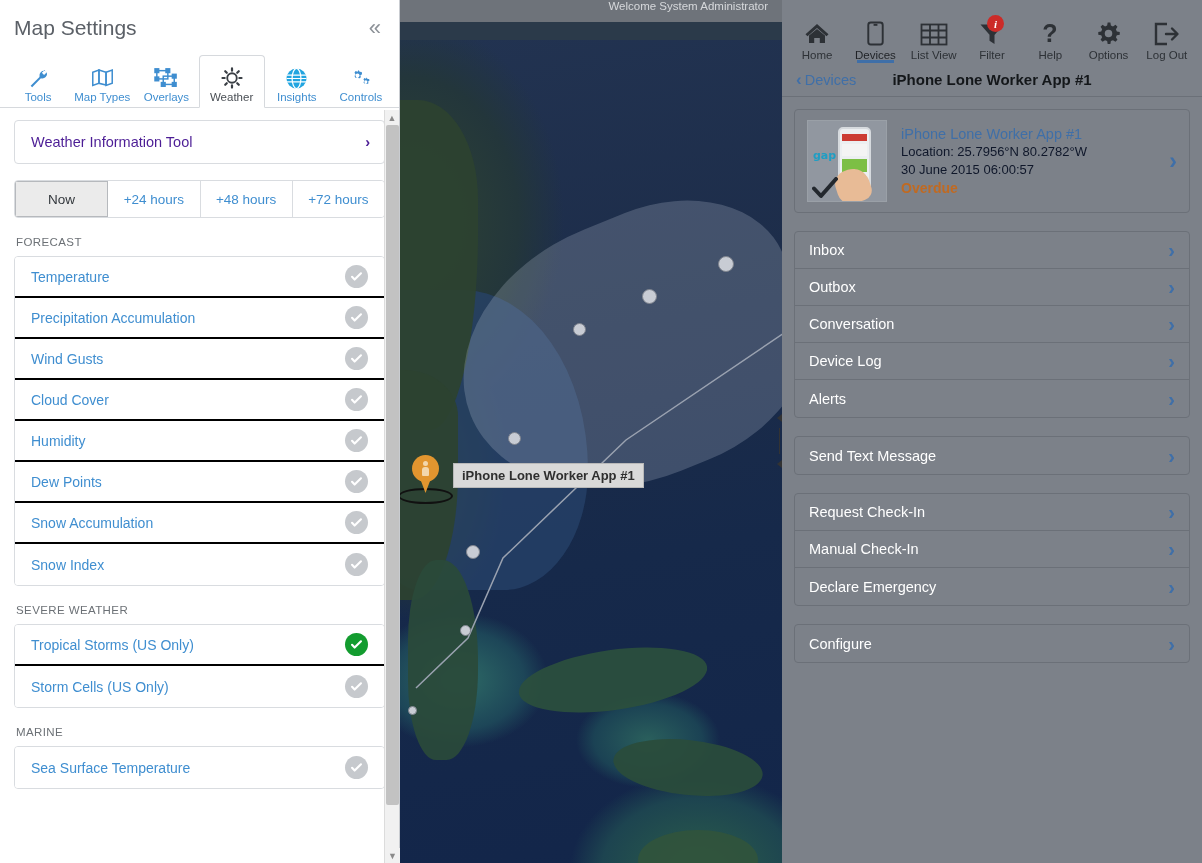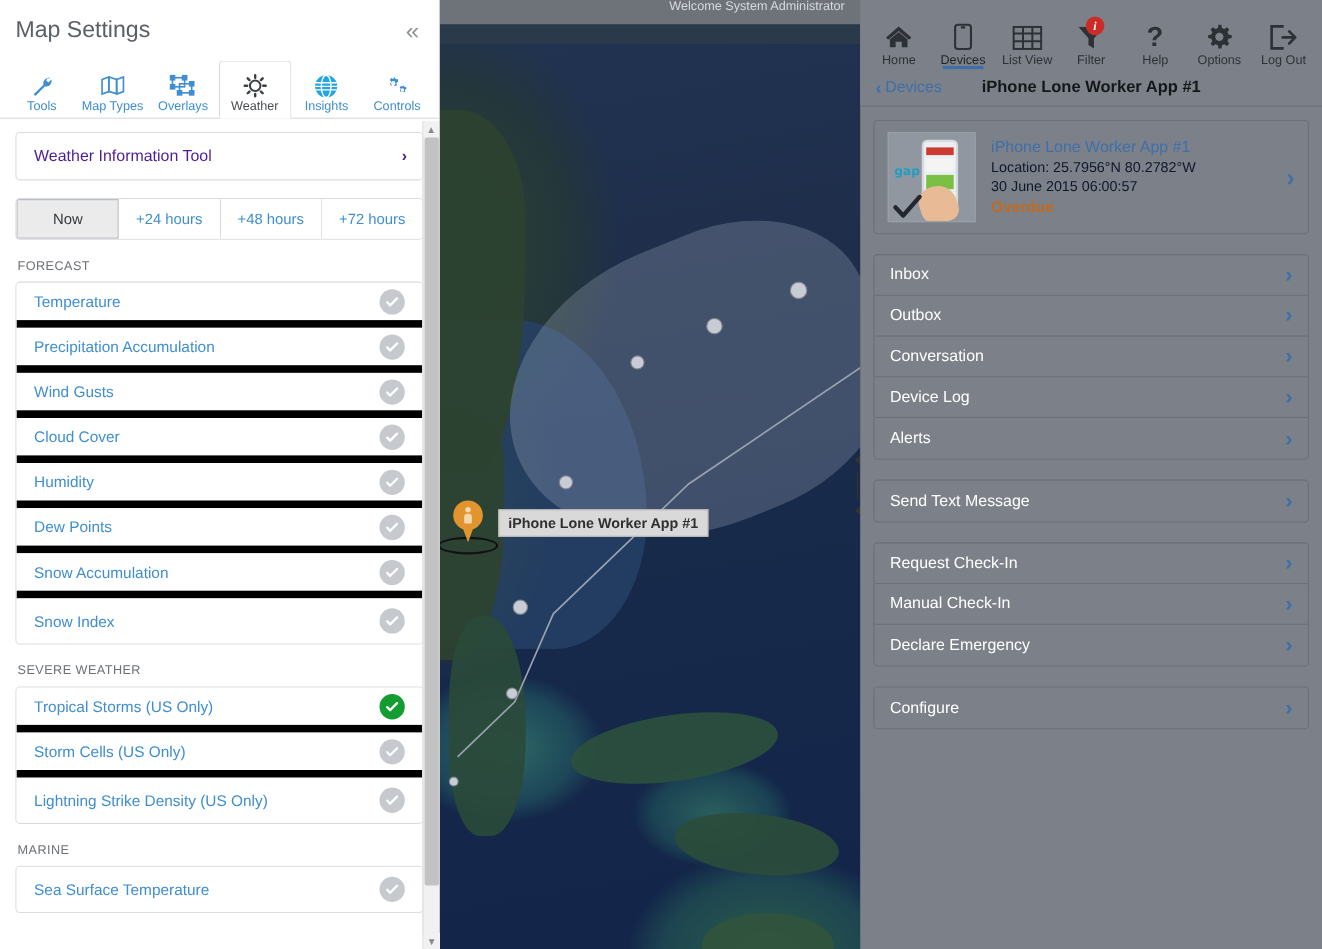--- a/index.html
+++ b/index.html
@@ -110,21 +110,21 @@
 
   .seg { display:flex; border:1px solid #d9dce0; border-radius:4px; overflow:hidden;
     margin-bottom:18px; height:38px; }
   .seg-btn { flex:1; display:flex; align-items:center; justify-content:center;
     font-size:13.5px; color:#3f8ed0; border-right:1px solid #d9dce0; background:#fff; cursor:pointer; }
   .seg-btn:last-child { border-right:none; }
   .seg-btn.active { background:#ebebeb; color:#33383d; border:1px solid #b6b9bd; }
 
   .opt-list { border:1px solid #d9dce0; border-radius:4px; overflow:hidden; margin-bottom:18px; }
   .opt-row { height:41px; display:flex; align-items:center; justify-content:space-between;
-    padding:0 16px; border-bottom:7px solid #000000; background:#fff; cursor:pointer; }
+    padding:0 16px; border-bottom:2px solid #000000; background:#fff; cursor:pointer; }
   .opt-row:last-child { border-bottom:none; }
   .opt-row span.lbl { color:#3f8ed0; font-size:14px; }
   .tick { width:23px; height:23px; border-radius:50%; background:#c6c9cd;
     display:flex; align-items:center; justify-content:center; flex:0 0 auto; }
   .tick.on { background:#139c2f; }
   .tick svg { display:block; }
 
   .lp-scroll { position:absolute; right:0; top:110px; width:15px; height:753px;
     background:#f1f1f1; border-left:1px solid #dcdcdc; z-index:21; }
   .lp-scroll .arw { height:15px; display:flex; align-items:center; justify-content:center;
@@ -427,28 +427,20 @@
             </span>
         </div>
         <div class="opt-row">
           <span class="lbl">Storm Cells (US Only)</span>
           <span class="tick">
               <svg width="13" height="13" viewBox="0 0 16 16">
                 <path d="M2.5 8.4l3.2 3.4L13.5 4" stroke="#fff" stroke-width="2.6" fill="none" stroke-linecap="round" stroke-linejoin="round"></path>
               </svg>
             </span>
         </div>
-        <div class="opt-row">
-          <span class="lbl">Lightning Strike Density (US Only)</span>
-          <span class="tick">
-              <svg width="13" height="13" viewBox="0 0 16 16">
-                <path d="M2.5 8.4l3.2 3.4L13.5 4" stroke="#fff" stroke-width="2.6" fill="none" stroke-linecap="round" stroke-linejoin="round"></path>
-              </svg>
-            </span>
-        </div>
       </div>
 
       <div class="sect-label">MARINE</div>
       <div class="opt-list">
         <div class="opt-row">
           <span class="lbl">Sea Surface Temperature</span>
           <span class="tick">
               <svg width="13" height="13" viewBox="0 0 16 16">
                 <path d="M2.5 8.4l3.2 3.4L13.5 4" stroke="#fff" stroke-width="2.6" fill="none" stroke-linecap="round" stroke-linejoin="round"></path>
               </svg>

